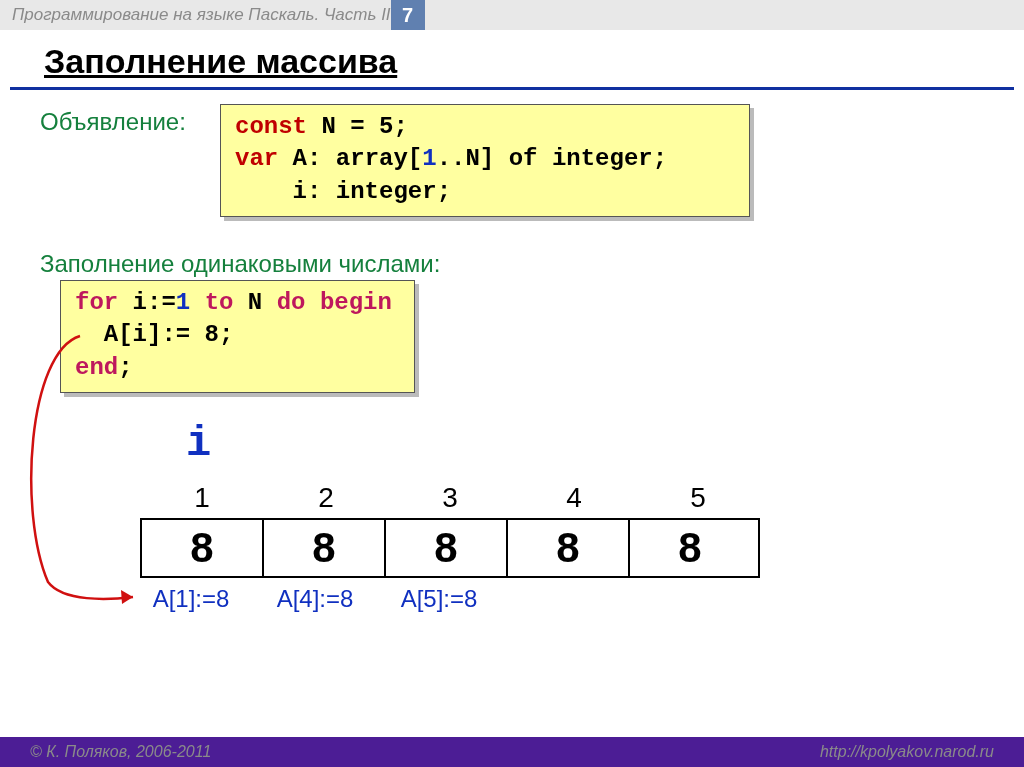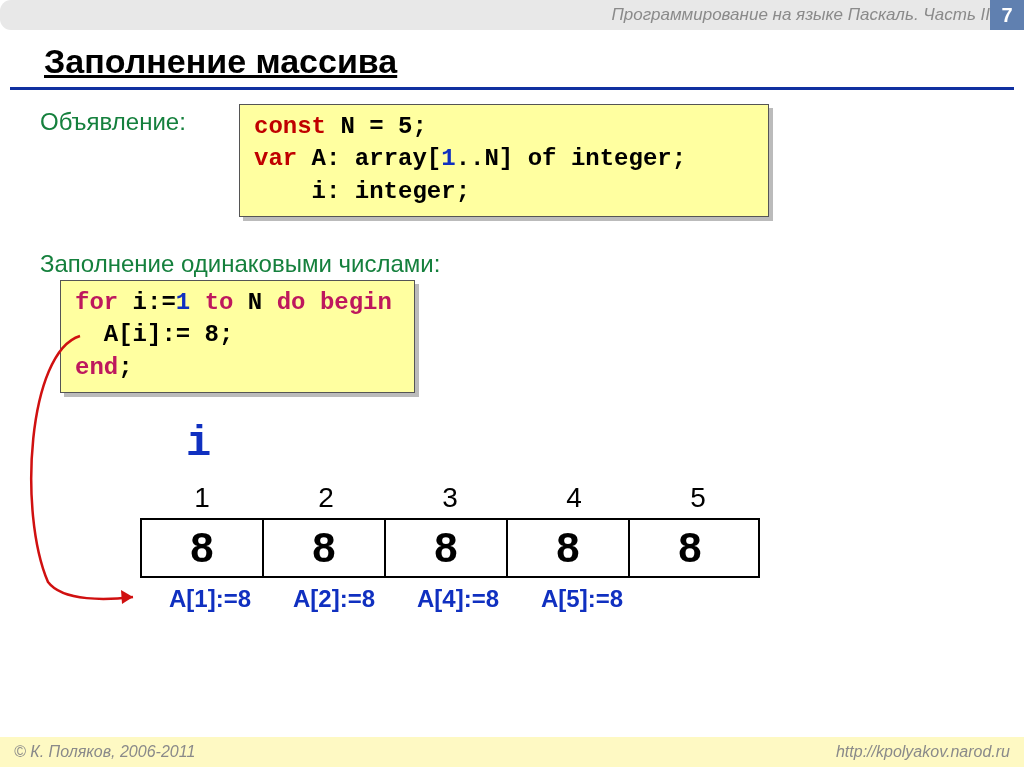--- a/index.html
+++ b/index.html
@@ -14,22 +14,21 @@
   }
   .header-bar {
     background: #e8e8e8;
     height: 30px;
     line-height: 30px;
     padding: 0 12px;
     color: #8a8a8a;
     font-size: 17px;
     font-style: italic;
     display: flex;
-    justify-content: flex-end;
-    border-radius: 11px;
+    justify-content: flex-start;
   }
   .page-number {
     background: #6080b0;
     color: #fff;
     font-style: normal;
     font-weight: bold;
     width: 34px;
     text-align: center;
     font-size: 20px;
     margin-right: -12px;
@@ -54,21 +53,21 @@
     background: #ffffa0;
     border: 1.5px solid #555;
     box-shadow: 4px 4px 0 #bbb;
     font-family: "Courier New", monospace;
     font-size: 24px;
     font-weight: bold;
     line-height: 1.35;
     padding: 6px 14px 8px 14px;
     white-space: pre;
   }
-  .box1 { position: absolute; left: 239px; top: 104px; width: 500px; }
+  .box1 { position: absolute; left: 220px; top: 104px; width: 500px; }
   .box2 { position: absolute; left: 60px;  top: 280px; width: 325px; }
   .kw-red  { color: #c00000; }
   .kw-blue { color: #be185d; }
   .kw-one  { color: #1030c0; }
   .diagram-area {
     position: absolute;
     left: 0; right: 0;
     top: 420px;
   }
   .i-label {
@@ -105,42 +104,42 @@
     text-align: center;
     font-family: Arial, sans-serif;
     font-weight: bold;
     font-size: 42px;
     height: 56px;
     line-height: 56px;
   }
   .arr-cell:last-child { border-right: none; }
   .assign-row {
     position: absolute;
-    left: 148px;
+    left: 129px;
     top: 165px;
     display: flex;
     font-family: Arial, sans-serif;
     color: #1030c0;
-    font-weight: bold;
+    font-weight: normal;
     font-size: 24px;
   }
   .assign-cell {
     width: 124px;
     text-align: center;
     white-space: nowrap;
   }
   .footer-bar {
     position: absolute;
     bottom: 0; left: 0; right: 0;
     height: 30px;
-    background: #fef9c3;
+    background: #4c1d95;
     color: #8a8a8a;
     font-style: italic;
     font-size: 16px;
-    padding: 0 14px;
+    padding: 0 30px;
     display: flex;
     justify-content: space-between;
     align-items: center;
   }
   svg.arrow {
     position: absolute;
     left: 18px;
     top: 322px;
     width: 140px;
     height: 290px;
@@ -189,21 +188,20 @@
       <div class="arr-cell">8</div>
       <div class="arr-cell">8</div>
       <div class="arr-cell">8</div>
       <div class="arr-cell">8</div>
       <div class="arr-cell">8</div>
     </div>
   </div>
 
   <div class="assign-row">
     <div class="assign-cell">A[1]:=8</div>
-    <div class="assign-cell">A[2]:=8</div>
     <div class="assign-cell">A[4]:=8</div>
     <div class="assign-cell">A[5]:=8</div>
   </div>
 </div>
 
 <div class="footer-bar">
   <span>© К. Поляков, 2006-2011</span>
   <span>http://kpolyakov.narod.ru</span>
 </div>
 

